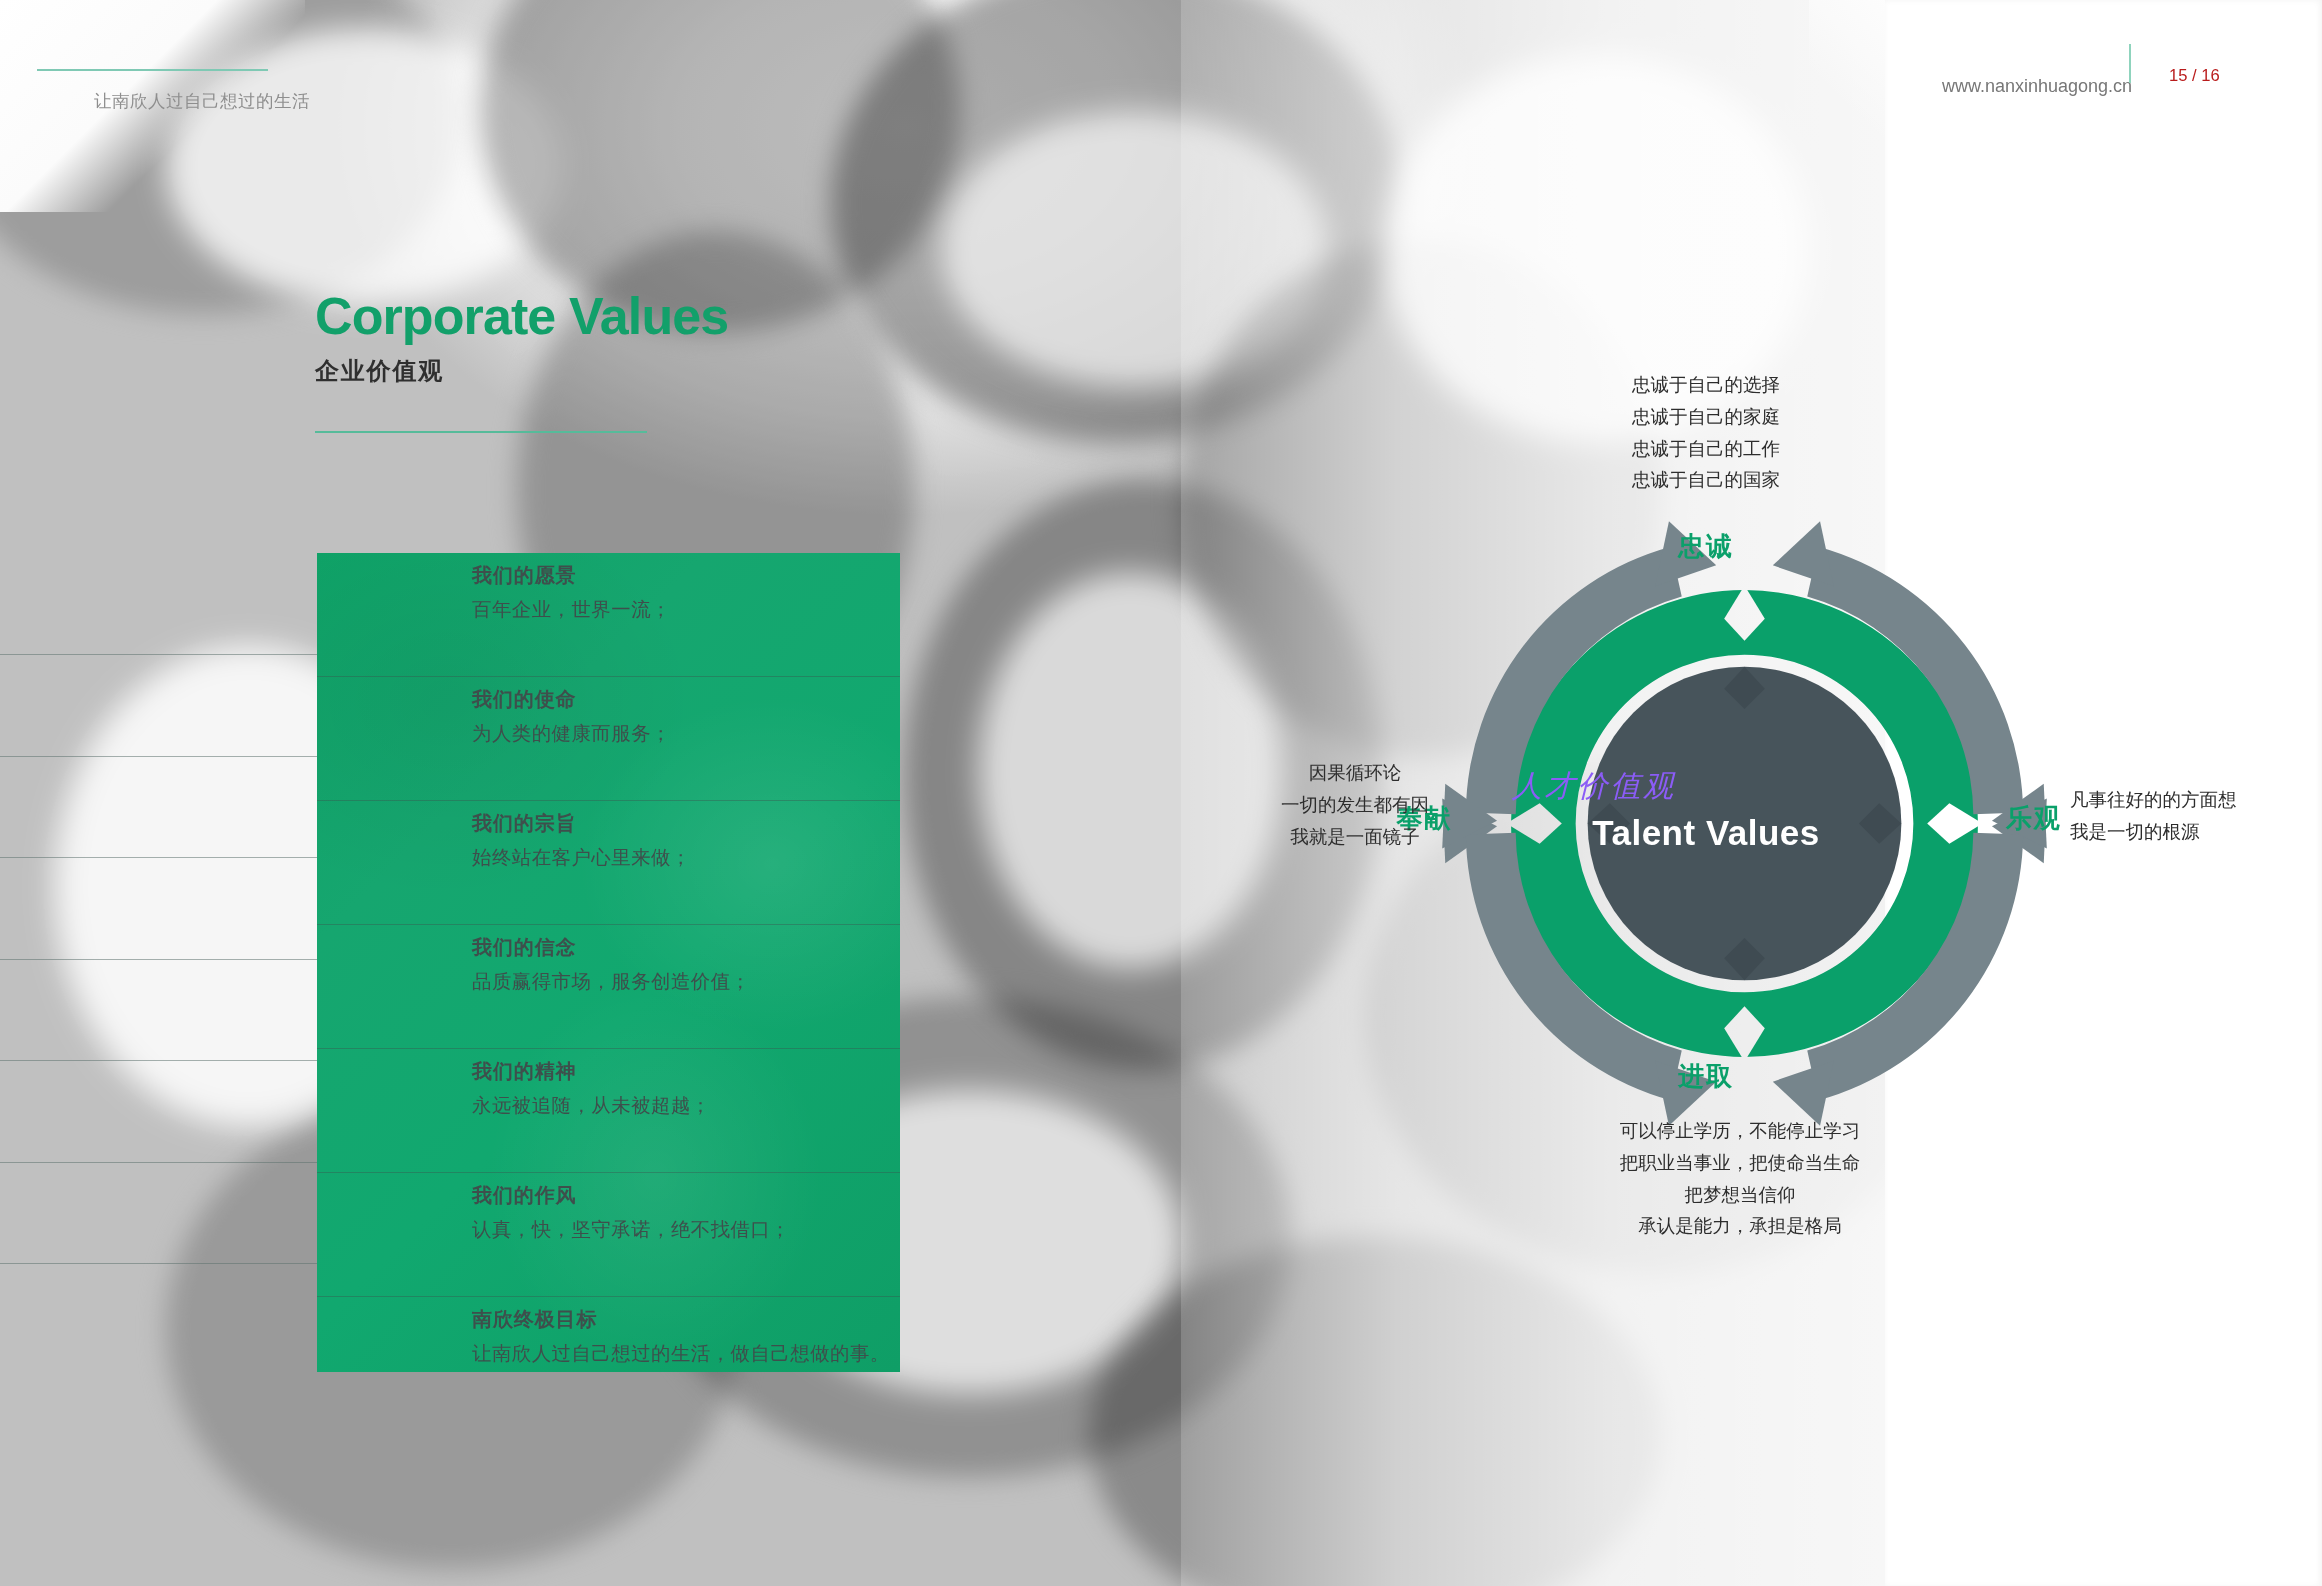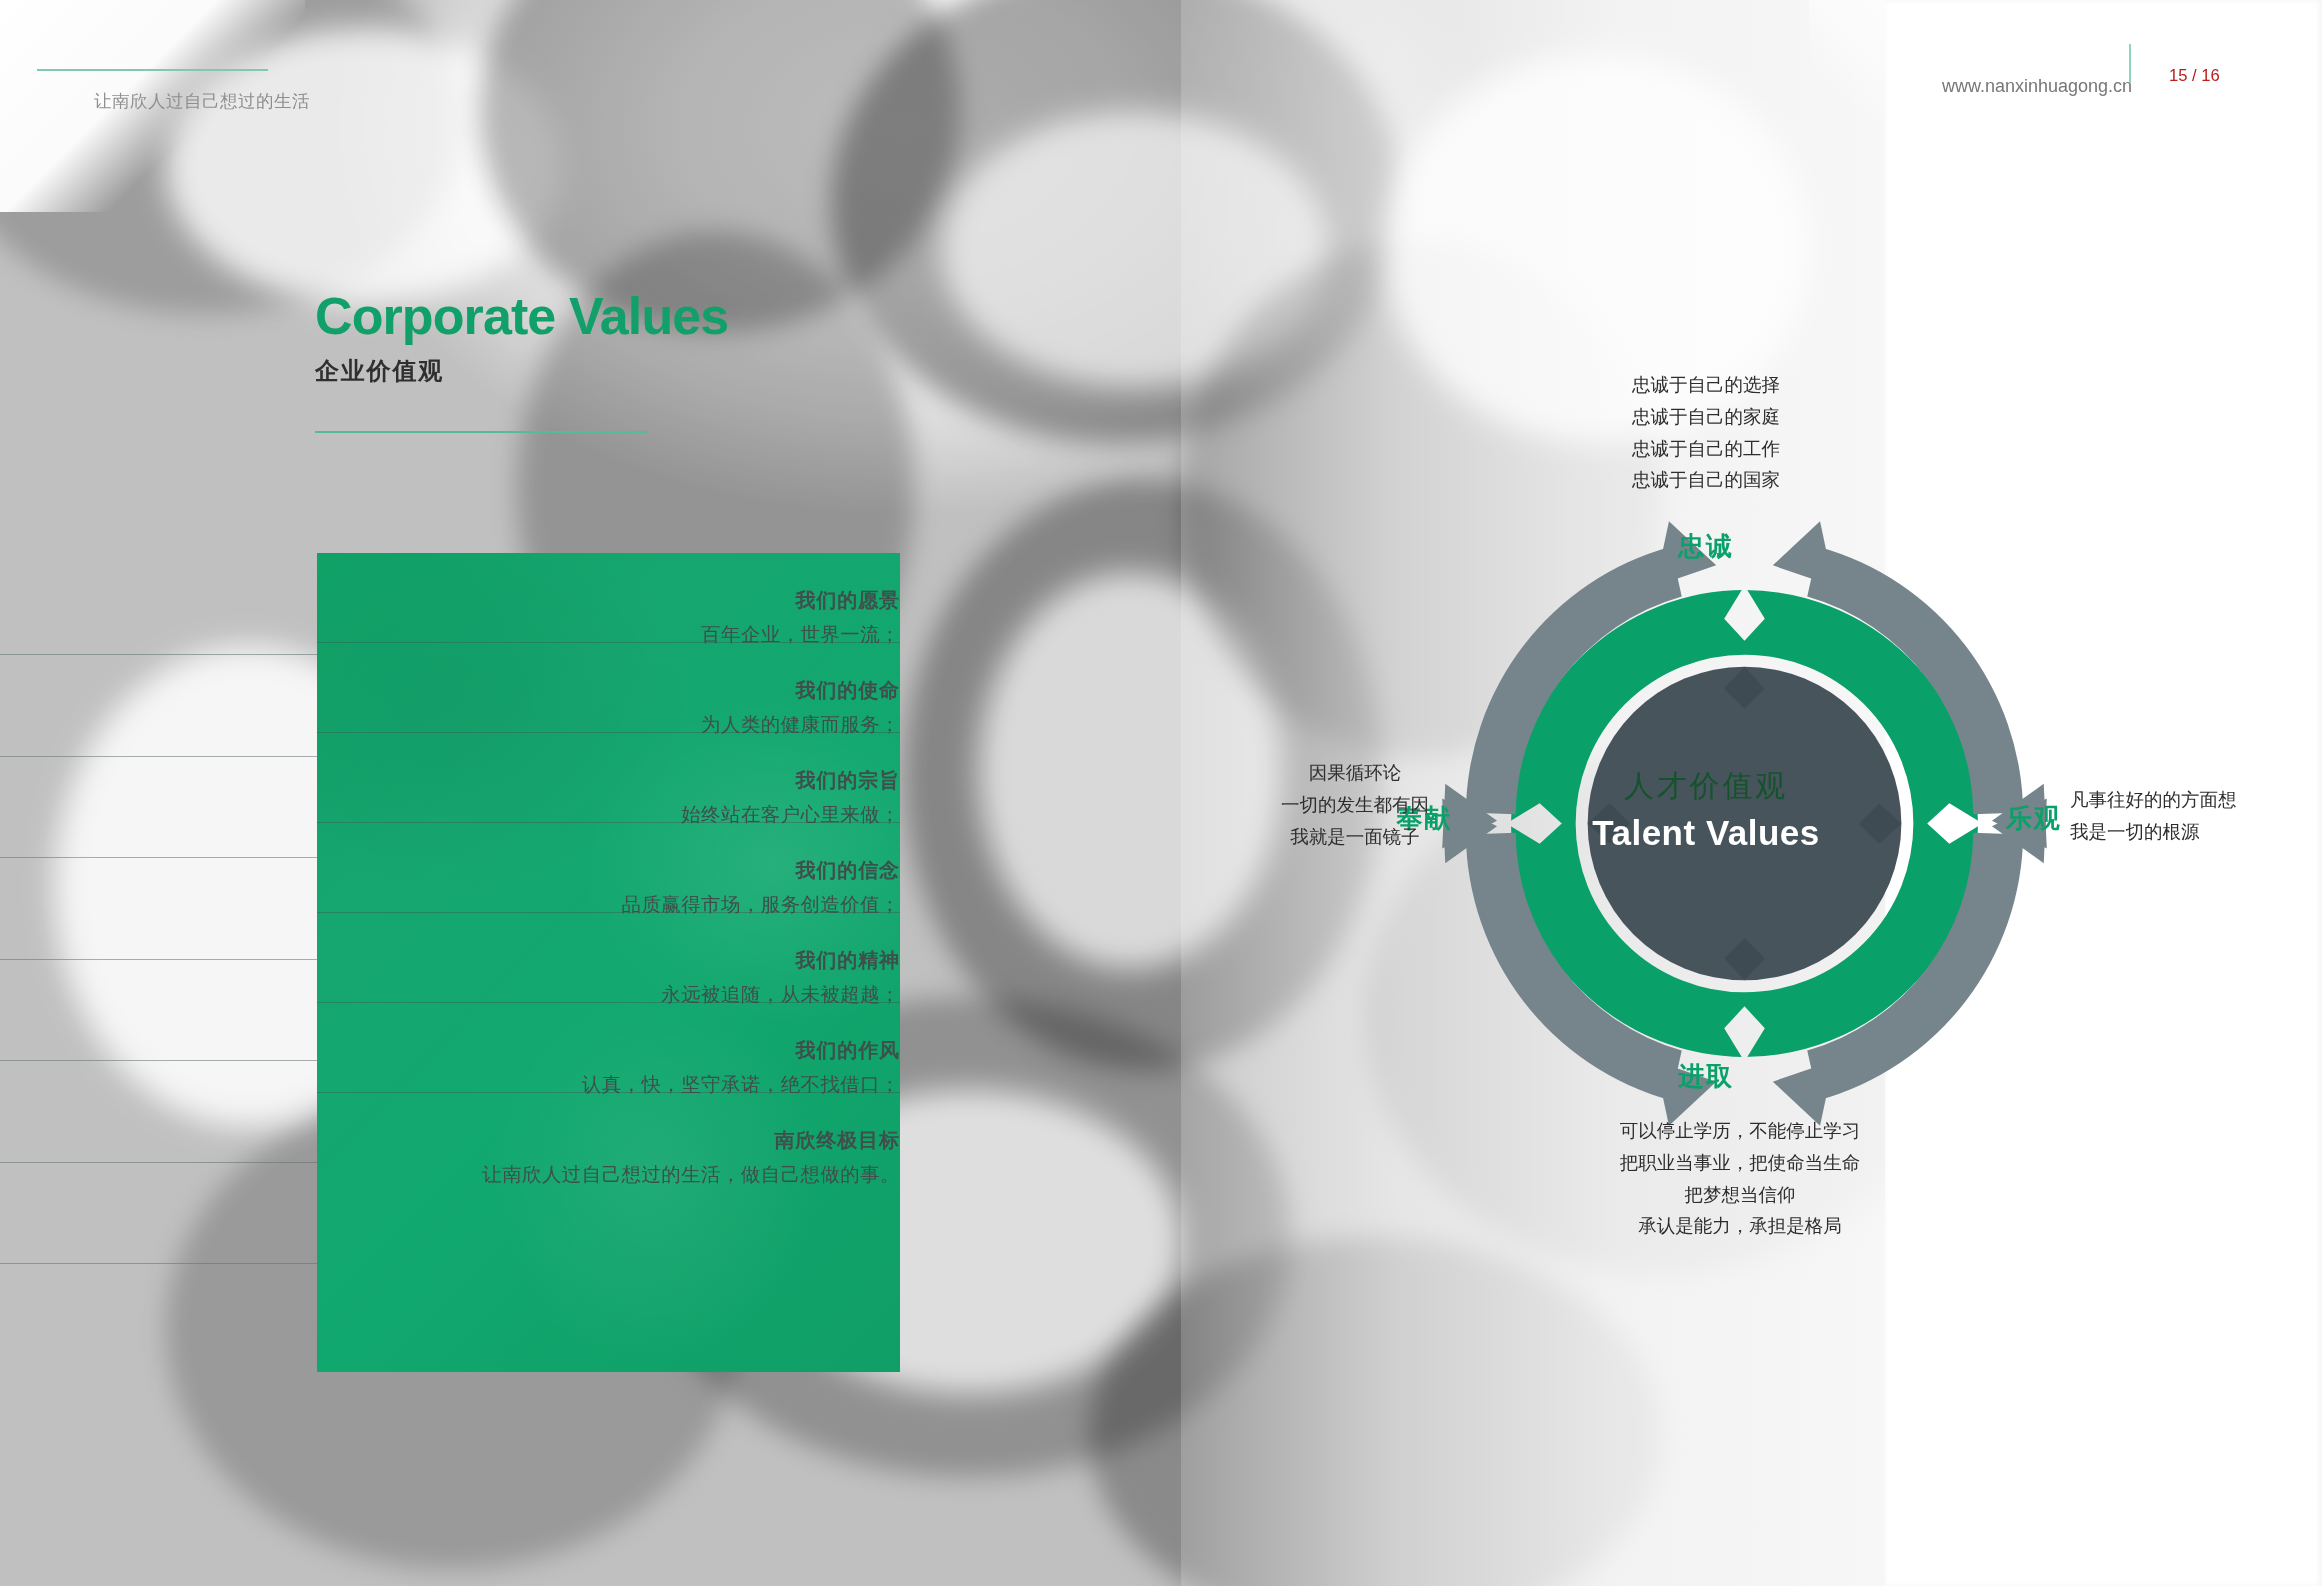--- a/index.html
+++ b/index.html
@@ -156,24 +156,23 @@
       radial-gradient(ellipse 351px 277px at 22% 18%, rgba(0,0,0,0.05), rgba(0,0,0,0) 72%);
     pointer-events: none;
   }
   #values-list {
     position: absolute;
     left: 0; top: 0;
     width: 100%;
   }
   .value-row {
     position: relative;
-    height: 90px;
-    padding: 35px 0 0 155px;
+    height: 124px;
+    padding: 10px 0 0 155px;
     border-bottom: 0.9px solid rgba(60,80,75,0.38);
-    text-align: right;
   }
   .value-row:last-child { border-bottom: none; }
   .value-title {
     font-size: 20px;
     font-weight: bold;
     color: #3e4f4c;
     letter-spacing: 0.9px;
     line-height: 1.25;
     white-space: nowrap;
   }
@@ -224,24 +223,24 @@
     white-space: nowrap;
   }
   #note-loyalty  { left: 1706px; top: 369px; transform: translateX(-50%); text-align: center; }
   #note-optimism { left: 2070px; top: 784px; text-align: left; }
   #note-progress { left: 1740px; top: 1115px; transform: translateX(-50%); text-align: center; }
   #note-devotion { left: 1429px; top: 757px; transform: translateX(-100%); text-align: center; }
 
   .center-cn {
     font-size: 30px;
     font-weight: normal;
-    color: #14532d;
+    color: #8b5cf6;
     letter-spacing: 2.8px;
-    text-align: center;
     line-height: 1.2;
+    font-style: italic;
   }
   .center-en {
     font-size: 35px;
     font-weight: bold;
     color: #ffffff;
     letter-spacing: 0.5px;
     text-align: center;
     line-height: 1.3;
     margin-top: 5.5px;
   }

